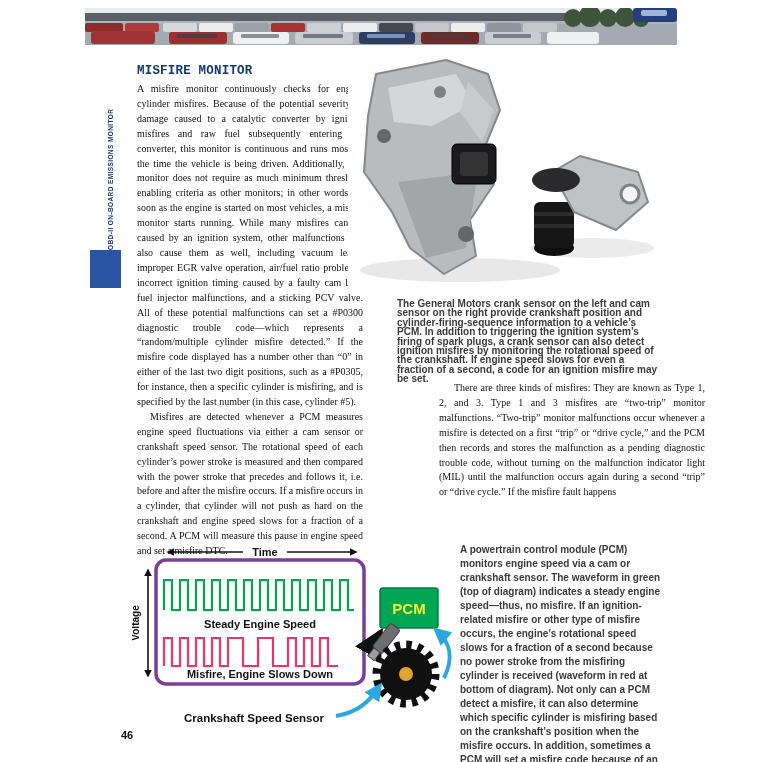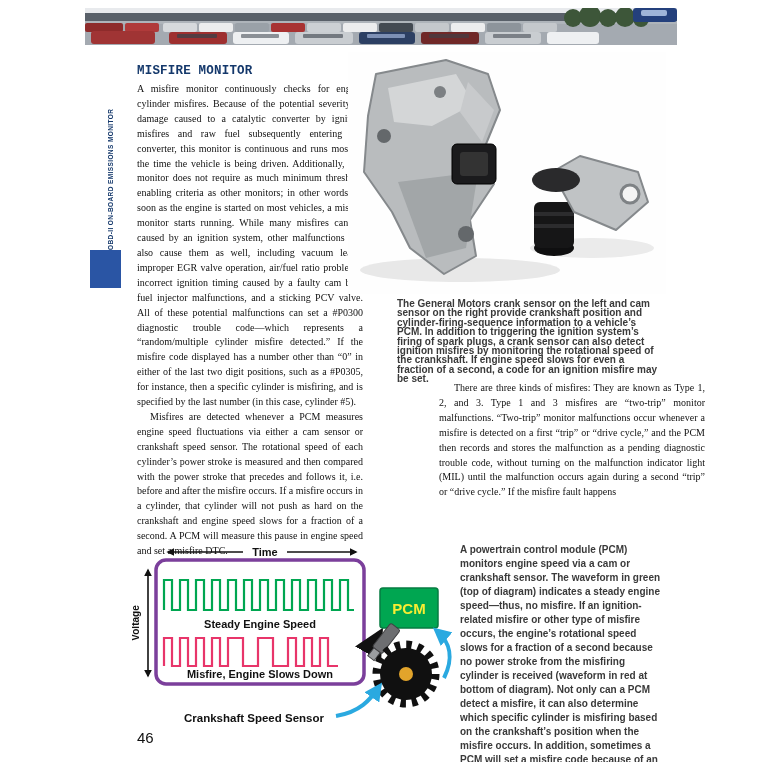--- a/index.html
+++ b/index.html
@@ -31,21 +31,21 @@
   .col-right {
     position:absolute; left:397px; top:381px; width:266px;
     font-family:"Liberation Serif", serif; font-size:10px; line-height:14.9px;
     text-align:justify; text-indent:15px;margin-left:42px;
   }
   .diagram { position:absolute; left:132px; top:544px; width:332px; height:194px; display:block; }
   .diagram-caption {
     position:absolute; left:460px; top:543px; width:204px;
     font-size:10px; line-height:14px; font-weight:bold; color:#3a3a3a;
   }
-  .page-number { position:absolute; left:137px; top:729px; font-size:15px; font-weight:normal; color:#111; }
+  .page-number { position:absolute; left:121px; top:729px; font-size:11px; font-weight:bold; color:#111; }
 </style>
 </head>
 <body>
 
 <div class="page">
 
   <svg class="banner" viewBox="0 0 592 37" preserveAspectRatio="none">
     <rect width="592" height="37" fill="#c9ced4"></rect>
     <rect width="592" height="5" fill="#e8eaed"></rect>
     <rect y="5" width="592" height="8" fill="#596069"></rect>

